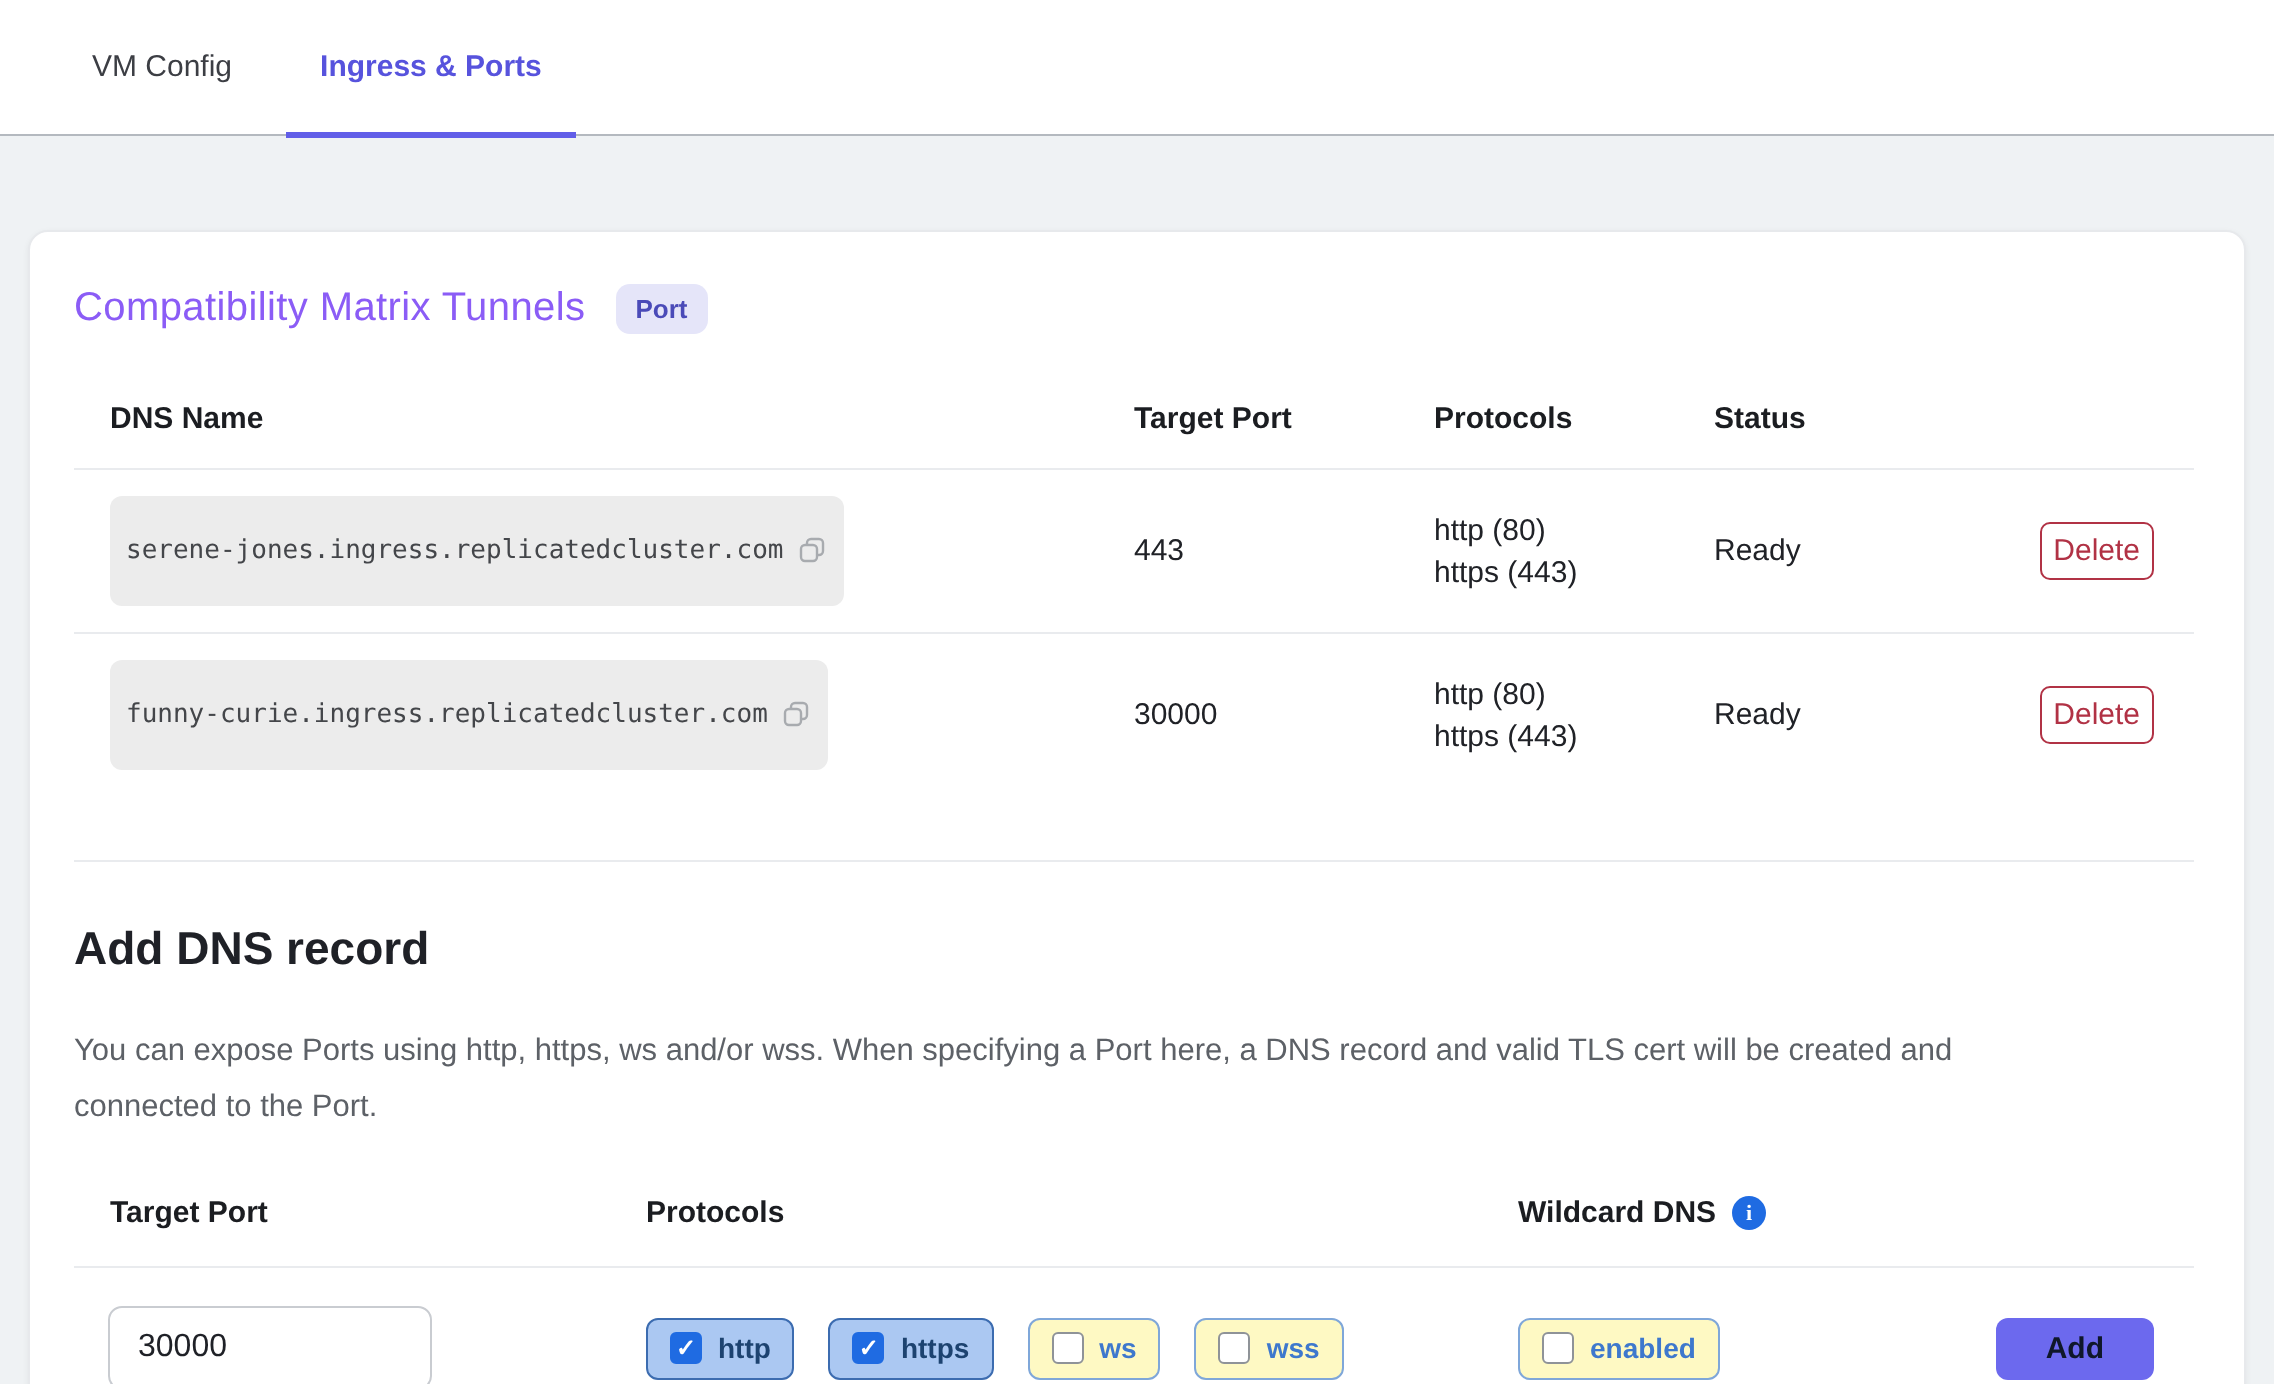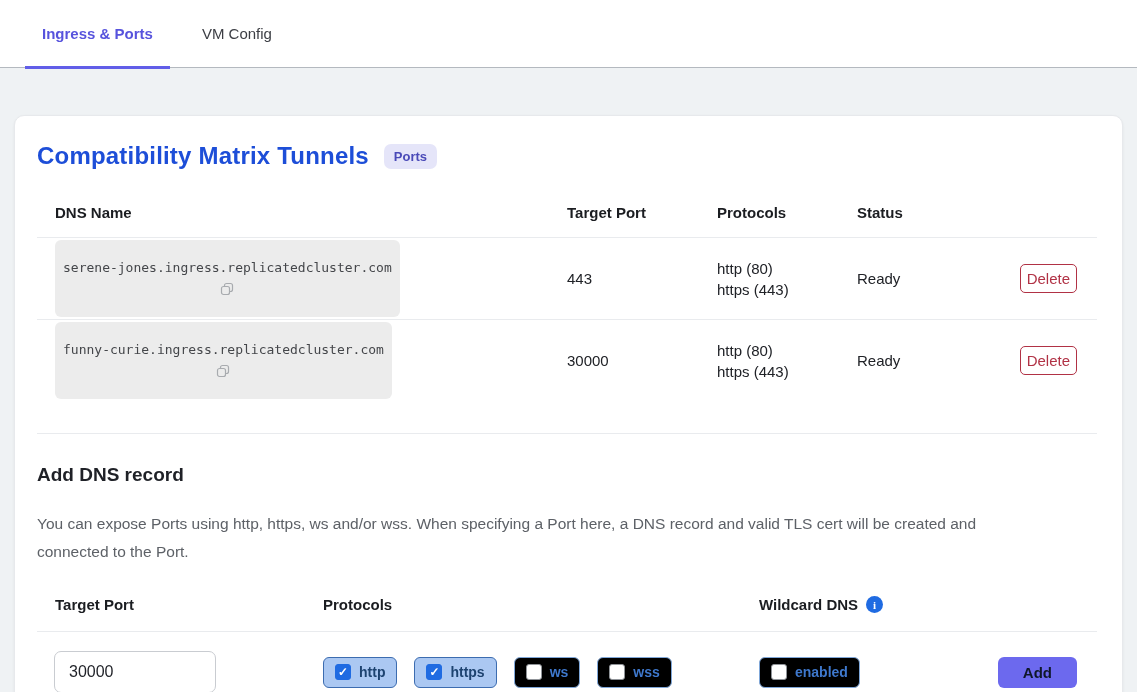--- a/index.html
+++ b/index.html
@@ -45,23 +45,23 @@
     background: #ffffff;
     border: 1px solid #e7e9ec;
     border-radius: 10px;
     box-shadow: 0 1px 3px rgba(25,30,40,0.06);
     padding: 26px 25px 25px 22px;
     min-height: 563px;
   }
 
   .card-title-row { display: flex; align-items: center; }
   .card-title {
-    font-size: 24px;
-    font-weight: 700;
-    color: #1d4ed8;
+    font-size: 20px;
+    font-weight: 400;
+    color: #8b5cf6;
     letter-spacing: .2px;
   }
   .beta-badge {
     margin-left: 15px;
     background: #e5e5f9;
     color: #4a4ab8;
     font-size: 13px;
     font-weight: 600;
     padding: 5px 10px;
     border-radius: 7px;
@@ -91,21 +91,20 @@
     display: inline-flex;
     align-items: center;
     gap: 7px;
     background: #ececec;
     border-radius: 6px;
     padding: 20px 8px;
     font-family: "DejaVu Sans Mono", monospace;
     font-size: 13px;
     color: #44464a;
     white-space: nowrap;
-    flex-direction: column;
   }
   .copy-icon { display: inline-flex; cursor: pointer; }
 
   .proto-lines { line-height: 21px; }
 
   .delete-cell { display: flex; justify-content: flex-end; padding-right: 20px; }
   .delete-btn {
     background: #ffffff;
     border: 1px solid #b13245;
     color: #b13245;
@@ -113,21 +112,21 @@
     font-size: 15px;
     font-weight: 400;
     padding: 5px 6px;
     border-radius: 5px;
     cursor: pointer;
   }
 
   
   .add-section { margin-top: 32px; border-top: 1px solid #e9ebee; padding-top: 0; }
   .add-title {
-    font-size: 19px;
+    font-size: 23px;
     font-weight: 600;
     color: #1f2127;
     margin-top: 30px;
   }
   .add-desc {
     margin-top: 24px;
     font-size: 15.5px;
     line-height: 28px;
     color: #5d6167;
     max-width: 1010px;
@@ -184,21 +183,21 @@
   }
 
   .pill-group { display: flex; gap: 17px; }
   .check-pill {
     display: inline-flex;
     align-items: center;
     gap: 8px;
     height: 31px;
     padding: 0 11px;
     border-radius: 6px;
-    background: #000000;
+    background: #fef9c3;
     border: 1px solid #7fa7d9;
     cursor: pointer;
     user-select: none;
   }
   .check-pill .cb {
     width: 16px; height: 16px;
     background: #ffffff;
     border: 1px solid #8f9398;
     border-radius: 3px;
     display: inline-flex;
@@ -222,30 +221,30 @@
     font-weight: 700;
     padding: 7px 25px;
     border-radius: 6px;
     cursor: pointer;
   }
 </style>
 </head>
 <body>
 
 <div class="tabbar">
+  <div class="tab first">VM Config</div>
   <div class="tab active">Ingress &amp; Ports</div>
-  <div class="tab first">VM Config</div>
 </div>
 
 <div class="page">
   <div class="card">
 
     <div class="card-title-row">
       <div class="card-title">Compatibility Matrix Tunnels</div>
-      <div class="beta-badge">Ports</div>
+      <div class="beta-badge">Port</div>
     </div>
 
     <div class="tunnel-table">
       <div class="t-row t-head">
         <div>DNS Name</div>
         <div>Target Port</div>
         <div>Protocols</div>
         <div>Status</div>
         <div></div>
       </div>

